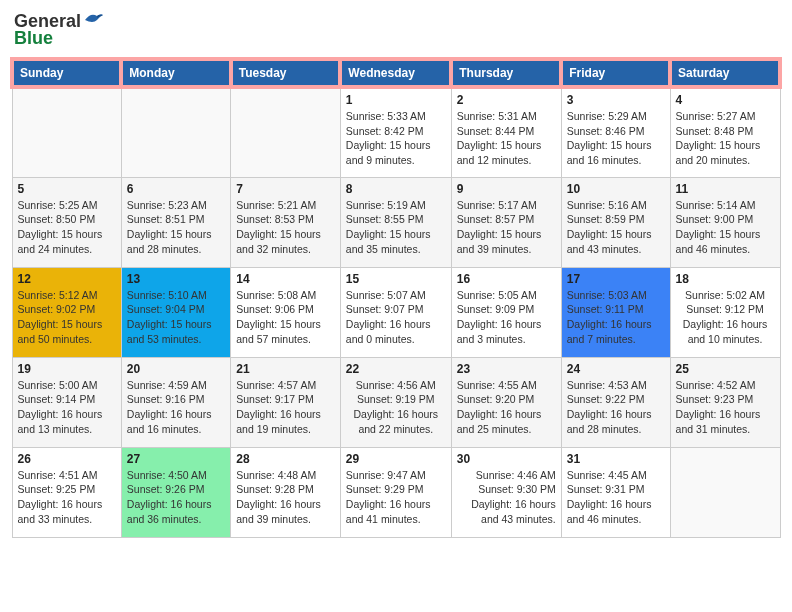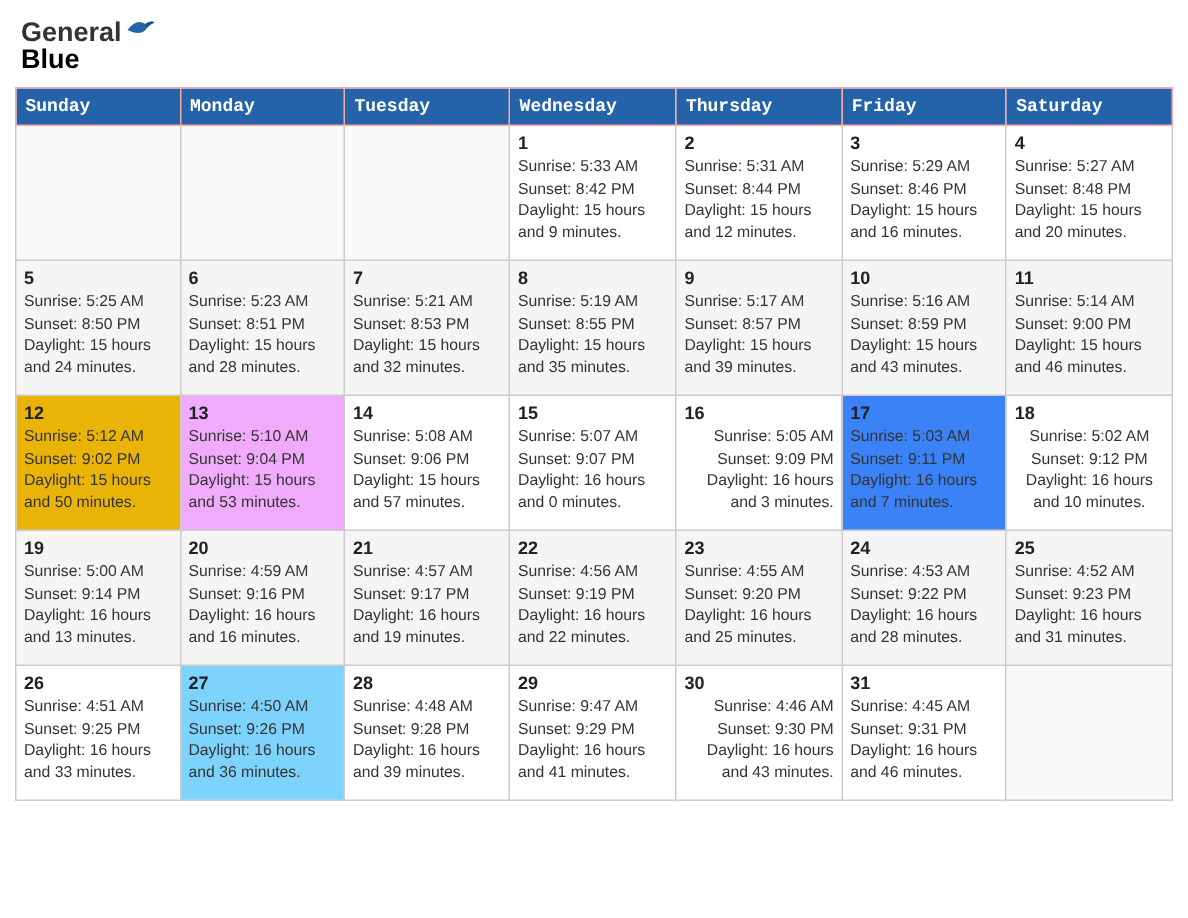--- a/index.html
+++ b/index.html
@@ -39,22 +39,21 @@
       border-collapse: collapse;
       font-size: 11px;
     }
     .calendar-table th {
       background-color: #2563a8;
       color: #fff;
       text-align: left;
       padding: 5px 6px;
       font-size: 12px;
       font-weight: bold;
-      border: 1px solid #fca5a5;
-      font-family: Liberation Mono, monospace;
+      border: 4px solid #fca5a5;
     }
     .calendar-table td {
       border: 1px solid #ccc;
       vertical-align: top;
       padding: 4px 5px;
       width: 113px;
       min-height: 80px;
       height: 90px;
       background: #fff;
     }
@@ -86,21 +85,21 @@
   <div class="logo">
     <div style="display:flex; align-items:center;">
       <span style="font-size:18px; font-weight:bold; color:#333;">General</span>
       <span style="display:inline-block; margin-left:2px;">
         <svg width="22" height="18" viewBox="0 0 22 18">
           <path d="M2,10 Q8,2 14,6 Q18,3 20,5 Q16,7 14,10 Q10,14 2,10Z" fill="#2563a8"></path>
           <path d="M14,6 Q16,4 20,5 Q17,6 14,8Z" fill="#1a4f8a"></path>
         </svg>
       </span>
     </div>
-    <span style="font-size:18px; font-weight:bold; color:#000000; margin-top:-4px;">Blue</span>
+    <span style="font-size:18px; font-weight:bold; color:#15803d; margin-top:-4px;">Blue</span>
   </div>
   <div class="title-area">
     <div class="month-title"></div>
     <div class="location-title"></div>
   </div>
 </div>
 
 <table class="calendar-table">
   <thead>
     <tr>
@@ -199,21 +198,21 @@
         </td>
       </tr>
       <tr>
         <td style="background: #eab308;">
           <div class="day-number">12</div>
           <div class="day-info" style="white-space: pre-line;">Sunrise: 5:12 AM
 Sunset: 9:02 PM
 Daylight: 15 hours
 and 50 minutes.</div>
         </td>
-        <td style="background: #f0abfc;">
+        <td style="background: #0ea5e9;">
           <div class="day-number">13</div>
           <div class="day-info" style="white-space: pre-line;">Sunrise: 5:10 AM
 Sunset: 9:04 PM
 Daylight: 15 hours
 and 53 minutes.</div>
         </td>
         <td style="background: rgb(255, 255, 255);">
           <div class="day-number">14</div>
           <div class="day-info" style="white-space: pre-line;">Sunrise: 5:08 AM
 Sunset: 9:06 PM
@@ -222,21 +221,21 @@
         </td>
         <td style="background: rgb(255, 255, 255);">
           <div class="day-number">15</div>
           <div class="day-info" style="white-space: pre-line;">Sunrise: 5:07 AM
 Sunset: 9:07 PM
 Daylight: 16 hours
 and 0 minutes.</div>
         </td>
         <td style="background: rgb(255, 255, 255);">
           <div class="day-number">16</div>
-          <div class="day-info" style="white-space: pre-line; text-align: right;">Sunrise: 5:05 AM
+          <div class="day-info" style="white-space: pre-line;">Sunrise: 5:05 AM
 Sunset: 9:09 PM
 Daylight: 16 hours
 and 3 minutes.</div>
         </td>
         <td style="background: #3b82f6;">
           <div class="day-number">17</div>
           <div class="day-info" style="white-space: pre-line;">Sunrise: 5:03 AM
 Sunset: 9:11 PM
 Daylight: 16 hours
 and 7 minutes.</div>
@@ -266,21 +265,21 @@
         </td>
         <td style="background: rgb(245, 245, 245);">
           <div class="day-number">21</div>
           <div class="day-info" style="white-space: pre-line;">Sunrise: 4:57 AM
 Sunset: 9:17 PM
 Daylight: 16 hours
 and 19 minutes.</div>
         </td>
         <td style="background: rgb(245, 245, 245);">
           <div class="day-number">22</div>
-          <div class="day-info" style="white-space: pre-line;">Sunrise: 4:56 AM
+          <div class="day-info" style="white-space: pre-line; text-align: center;">Sunrise: 4:56 AM
 Sunset: 9:19 PM
 Daylight: 16 hours
 and 22 minutes.</div>
         </td>
         <td style="background: rgb(245, 245, 245);">
           <div class="day-number">23</div>
           <div class="day-info" style="white-space: pre-line;">Sunrise: 4:55 AM
 Sunset: 9:20 PM
 Daylight: 16 hours
 and 25 minutes.</div>
@@ -301,21 +300,21 @@
         </td>
       </tr>
       <tr>
         <td style="background: rgb(255, 255, 255);">
           <div class="day-number">26</div>
           <div class="day-info" style="white-space: pre-line;">Sunrise: 4:51 AM
 Sunset: 9:25 PM
 Daylight: 16 hours
 and 33 minutes.</div>
         </td>
-        <td style="background: #7dd3fc;">
+        <td style="background: #86efac;">
           <div class="day-number">27</div>
           <div class="day-info" style="white-space: pre-line;">Sunrise: 4:50 AM
 Sunset: 9:26 PM
 Daylight: 16 hours
 and 36 minutes.</div>
         </td>
         <td style="background: rgb(255, 255, 255);">
           <div class="day-number">28</div>
           <div class="day-info" style="white-space: pre-line;">Sunrise: 4:48 AM
 Sunset: 9:28 PM

